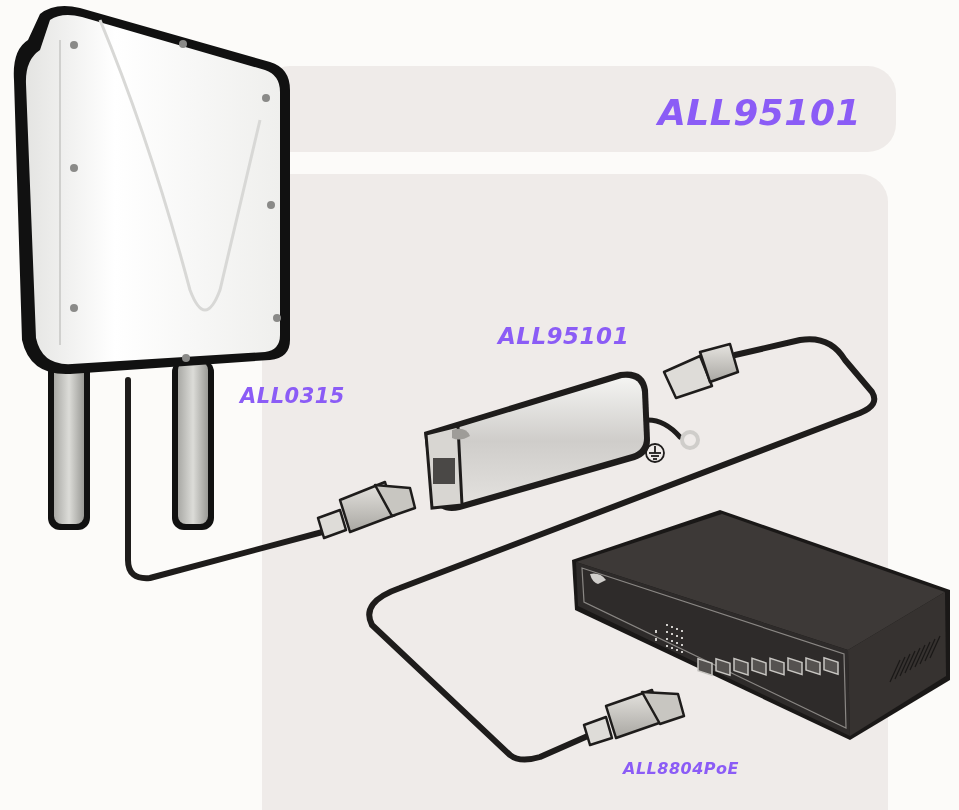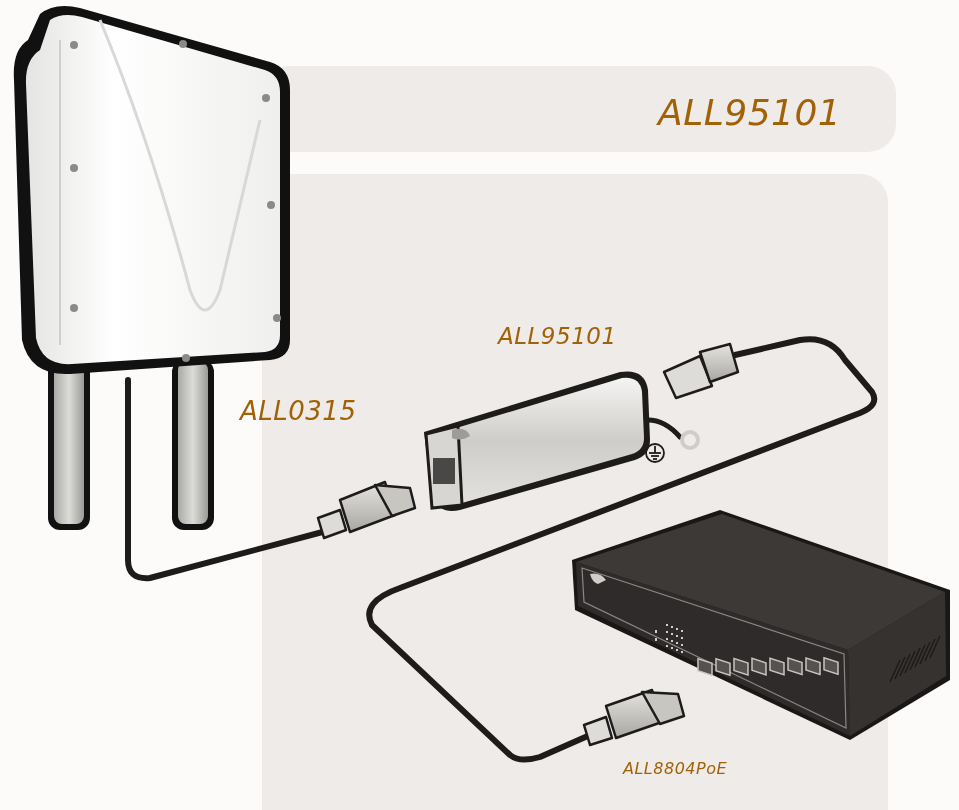--- a/index.html
+++ b/index.html
@@ -1,23 +1,23 @@
 <!DOCTYPE html>
 <html><head>
 <meta charset="utf-8">
 <style>
   html,body{margin:0;padding:0;}
   body{width:959px;height:810px;background:#fcfbf9;position:relative;overflow:hidden;font-family:"DejaVu Sans",sans-serif;}
   .panel{position:absolute;background:#efebe9;border-radius:28px;}
   #panel-top{left:262px;top:66px;width:634px;height:86px;}
   #panel-main{left:262px;top:174px;width:626px;height:636px;border-radius:28px 28px 0 0;}
-  .lbl{position:absolute;font-family:"DejaVu Sans",sans-serif;font-weight:normal;font-style:italic;color:#a16207;white-space:nowrap;letter-spacing:0.5px;}
+  .lbl{position:absolute;font-family:"DejaVu Sans",sans-serif;font-weight:bold;font-style:italic;color:#8b5cf6;white-space:nowrap;letter-spacing:0.5px;}
   #title{left:658px;top:92px;font-size:36px;}
   #lbl-surge{left:498px;top:323px;font-size:23px;}
-  #lbl-ap{left:240px;top:396px;font-size:26px;}
+  #lbl-ap{left:240px;top:384px;font-size:21px;}
   #lbl-switch{left:623px;top:759px;font-size:16px;}
   svg#art{position:absolute;left:0;top:0;}
 </style>
 </head>
 <body>
 
 <div class="panel" id="panel-top"></div>
 <div class="panel" id="panel-main"></div>
 
 <svg id="art" width="959" height="810" viewBox="0 0 959 810" xmlns="http://www.w3.org/2000/svg">

